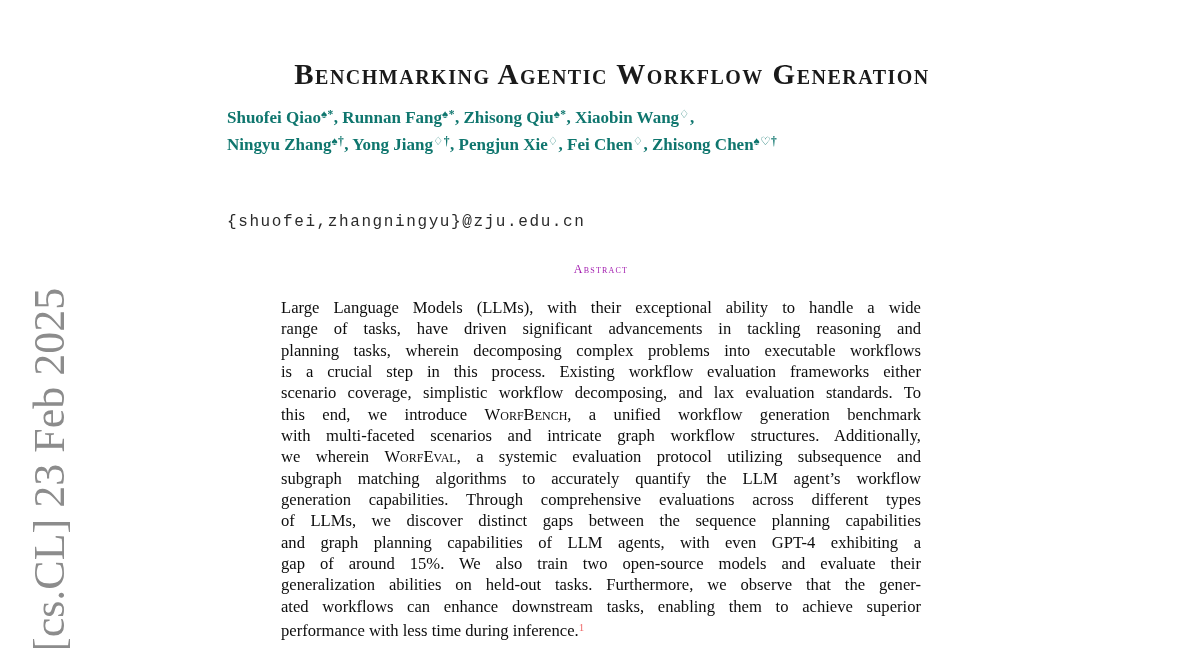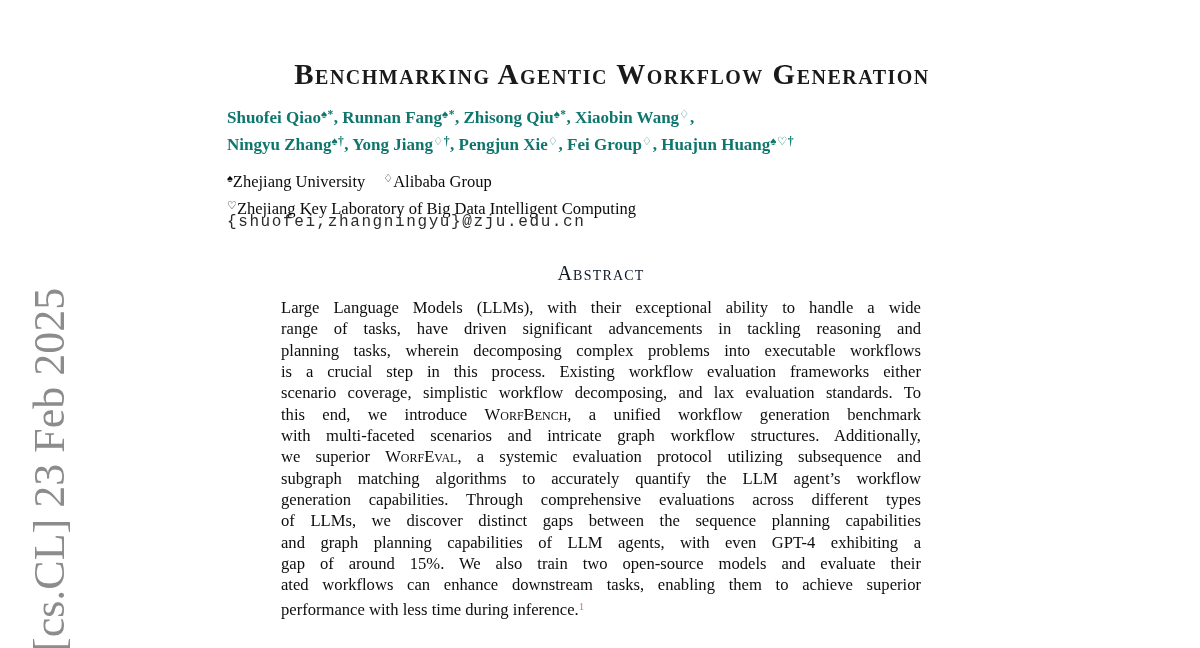--- a/index.html
+++ b/index.html
@@ -33,57 +33,54 @@
   }
   .affil sup{font-size:11px;vertical-align:5px;}
   .affil .gap{margin-left:18px;}
   .email{
     position:absolute;left:227px;top:213px;
     font-family:"Liberation Mono","DejaVu Sans Mono",monospace;
     font-size:16px;letter-spacing:1.6px;color:#2b2b2b;white-space:nowrap;
   }
   .abs-head{
     position:absolute;left:281px;top:262px;width:640px;text-align:center;
-    font-variant:small-caps;font-size:20px;letter-spacing:1.2px;color:#0f172a;
+    font-variant:small-caps;font-size:12px;letter-spacing:1.2px;color:#a21caf;
   }
   .abs-body{
     position:absolute;left:281px;top:297px;width:640px;
     font-size:16.6px;line-height:21.35px;color:#0d0d0d;
   }
   .abs-line{text-align:justify;text-align-last:justify;}
   .abs-line.partial{text-align:left;text-align-last:left;}
   .sc{font-variant:small-caps;}
   .fn{color:#ee6b6b;font-size:11px;vertical-align:5px;}
 </style>
 </head>
 <body>
 
 <div class="page">
   <div class="watermark">[cs.CL]  23 Feb 2025</div>
   <h1 class="title">Benchmarking Agentic Workflow Generation</h1>
   <div class="authors" id="authors">
       <div><span>Shuofei Qiao</span><sup>♠*</sup><span>, </span><span>Runnan Fang</span><sup>♠*</sup><span>, </span><span>Zhisong Qiu</span><sup>♠*</sup><span>, </span><span>Xiaobin Wang</span><sup>♢</sup><span>,</span></div>
-      <div><span>Ningyu Zhang</span><sup>♠†</sup><span>, </span><span>Yong Jiang</span><sup>♢†</sup><span>, </span><span>Pengjun Xie</span><sup>♢</sup><span>, </span><span>Fei Group</span><sup>♢</sup><span>, </span><span>Huajun Huang</span><sup>♠♡†</sup></div>
-    </div>
-  <div class="affil" id="affil">
-      <div><sup>♠</sup><span>Zhejiang University</span><sup class="gap">♢</sup><span>Alibaba Group</span></div>
-      <div><sup>♡</sup><span>Zhejiang Key Laboratory of Big Data Intelligent Computing</span></div>
+      <div><span>Ningyu Zhang</span><sup>♠†</sup><span>, </span><span>Yong Jiang</span><sup>♢†</sup><span>, </span><span>Pengjun Xie</span><sup>♢</sup><span>, </span><span>Fei Chen</span><sup>♢</sup><span>, </span><span>Zhisong Chen</span><sup>♠♡†</sup></div>
     </div>
   <div class="email">{shuofei,zhangningyu}@zju.edu.cn</div>
   <div class="abs-head">Abstract</div>
   <div class="abs-body" id="abs">
       <div class="abs-line"><span>Large Language Models (LLMs), with their exceptional ability to handle a wide</span></div>
       <div class="abs-line"><span>range of tasks, have driven significant advancements in tackling reasoning and</span></div>
       <div class="abs-line"><span>planning tasks, wherein decomposing complex problems into executable workflows</span></div>
       <div class="abs-line"><span>is a crucial step in this process. Existing workflow evaluation frameworks either</span></div>
       <div class="abs-line"><span>scenario coverage, simplistic workflow decomposing, and lax evaluation standards. To</span></div>
       <div class="abs-line"><span>this end, we introduce </span><span class="sc">WorfBench</span><span>, a unified workflow generation benchmark</span></div>
       <div class="abs-line"><span>with multi-faceted scenarios and intricate graph workflow structures. Additionally,</span></div>
-      <div class="abs-line"><span>we superior </span><span class="sc">WorfEval</span><span>, a systemic evaluation protocol utilizing subsequence and</span></div>
+      <div class="abs-line"><span>we wherein </span><span class="sc">WorfEval</span><span>, a systemic evaluation protocol utilizing subsequence and</span></div>
       <div class="abs-line"><span>subgraph matching algorithms to accurately quantify the LLM agent’s workflow</span></div>
       <div class="abs-line"><span>generation capabilities. Through comprehensive evaluations across different types</span></div>
       <div class="abs-line"><span>of LLMs, we discover distinct gaps between the sequence planning capabilities</span></div>
       <div class="abs-line"><span>and graph planning capabilities of LLM agents, with even GPT-4 exhibiting a</span></div>
       <div class="abs-line"><span>gap of around 15%. We also train two open-source models and evaluate their</span></div>
+      <div class="abs-line"><span>generalization abilities on held-out tasks. Furthermore, we observe that the gener-</span></div>
       <div class="abs-line"><span>ated workflows can enhance downstream tasks, enabling them to achieve superior</span></div>
       <div class="abs-line partial"><span>performance with less time during inference.</span><sup class="fn" style="color: rgb(238, 107, 107);">1</sup></div>
     </div>
 </div>
 
 </body></html>

